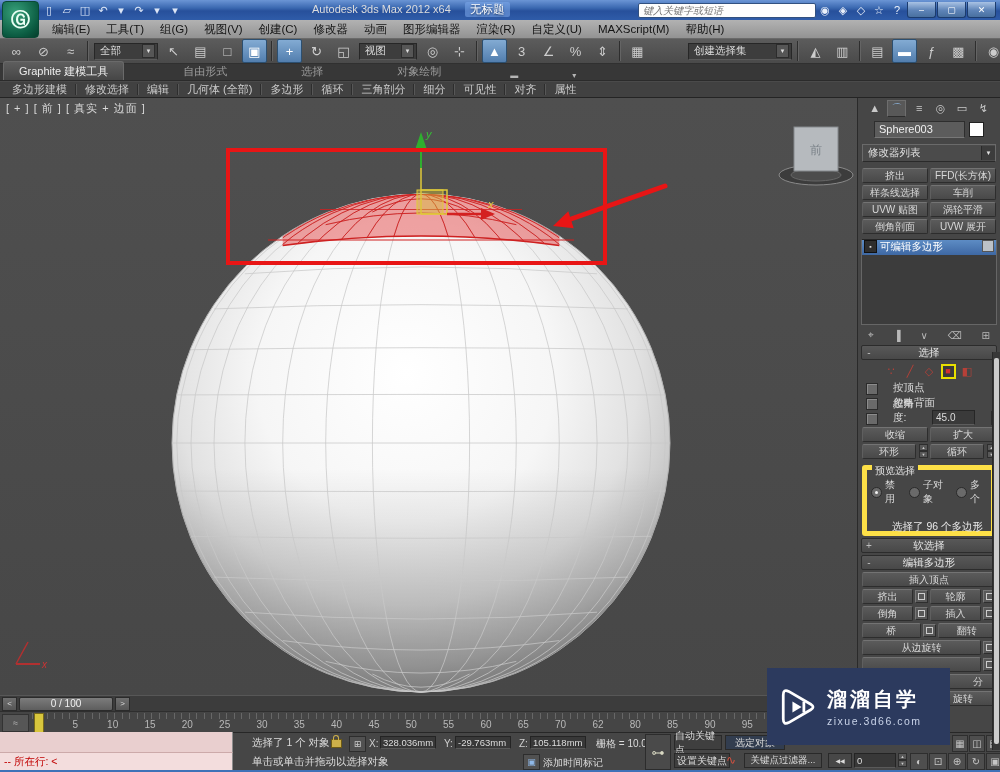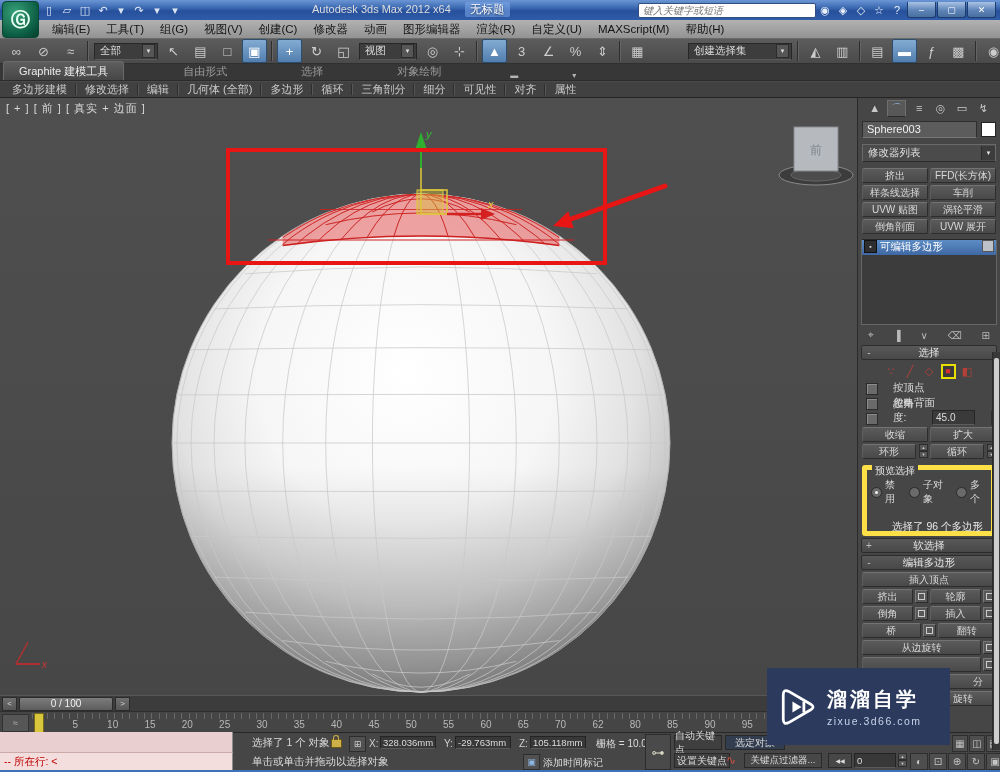--- a/index.html
+++ b/index.html
@@ -63,21 +63,21 @@
     border-right:1px solid #2a2a2a;box-sizing:border-box;}
   #vp-label{left:6px;top:3px;color:#d8d8d8;font-size:11px;letter-spacing:1px;position:absolute;}
   #vp-svg{position:absolute;left:0;top:0;}
 
   
   #cpanel{left:858px;top:98px;width:142px;height:634px;background:#464646;box-sizing:border-box;
     display:flex;flex-direction:column;padding:2px 0 0;}
   .cp-tabs{height:16px;display:flex;align-items:center;justify-content:space-around;padding:0 6px;}
   .cp-tab{width:17px;height:15px;color:#c9c9c9;font-size:11px;}
   .cp-tab.active{background:#585858;border:1px solid #6e6e6e;border-bottom-color:#2c2c2c;color:#8fbbe8;}
-  .name-row{height:18px;margin:4px 4px 0;display:flex;align-items:center;justify-content:flex-end;}
+  .name-row{height:18px;margin:4px 16px 0;display:flex;align-items:center;justify-content:flex-end;}
   #obj-name{flex:1;height:15px;background:#5c5c5c;border:1px solid #2e2e2e;border-bottom-color:#777;
     color:#f0f0f0;font-size:11px;display:flex;align-items:center;padding:0 4px;}
   #obj-color{width:13px;height:13px;background:#fff;border:1px solid #222;margin-left:4px;}
   .mod-drop{height:16px;margin:6px 4px 0;background:#4b4b4b;border:1px solid #6a6a6a;border-bottom-color:#2a2a2a;
     display:flex;align-items:center;justify-content:space-between;color:#e0e0e0;font-size:10.5px;padding-left:5px;}
   .mod-drop .arr{width:13px;height:14px;background:#3c3c3c;border-left:1px solid #2a2a2a;font-size:6px;
     display:flex;align-items:center;justify-content:center;}
   .qgrid{display:grid;grid-template-columns:1fr 1fr;gap:2px;margin:6px 4px 0;}
   .cp-btn{height:15px;background:linear-gradient(#5b5b5b,#494949);border:1px solid;
     border-color:#737373 #2d2d2d #2d2d2d #5f5f5f;border-radius:2px;color:#d8d8d8;font-size:10px;

